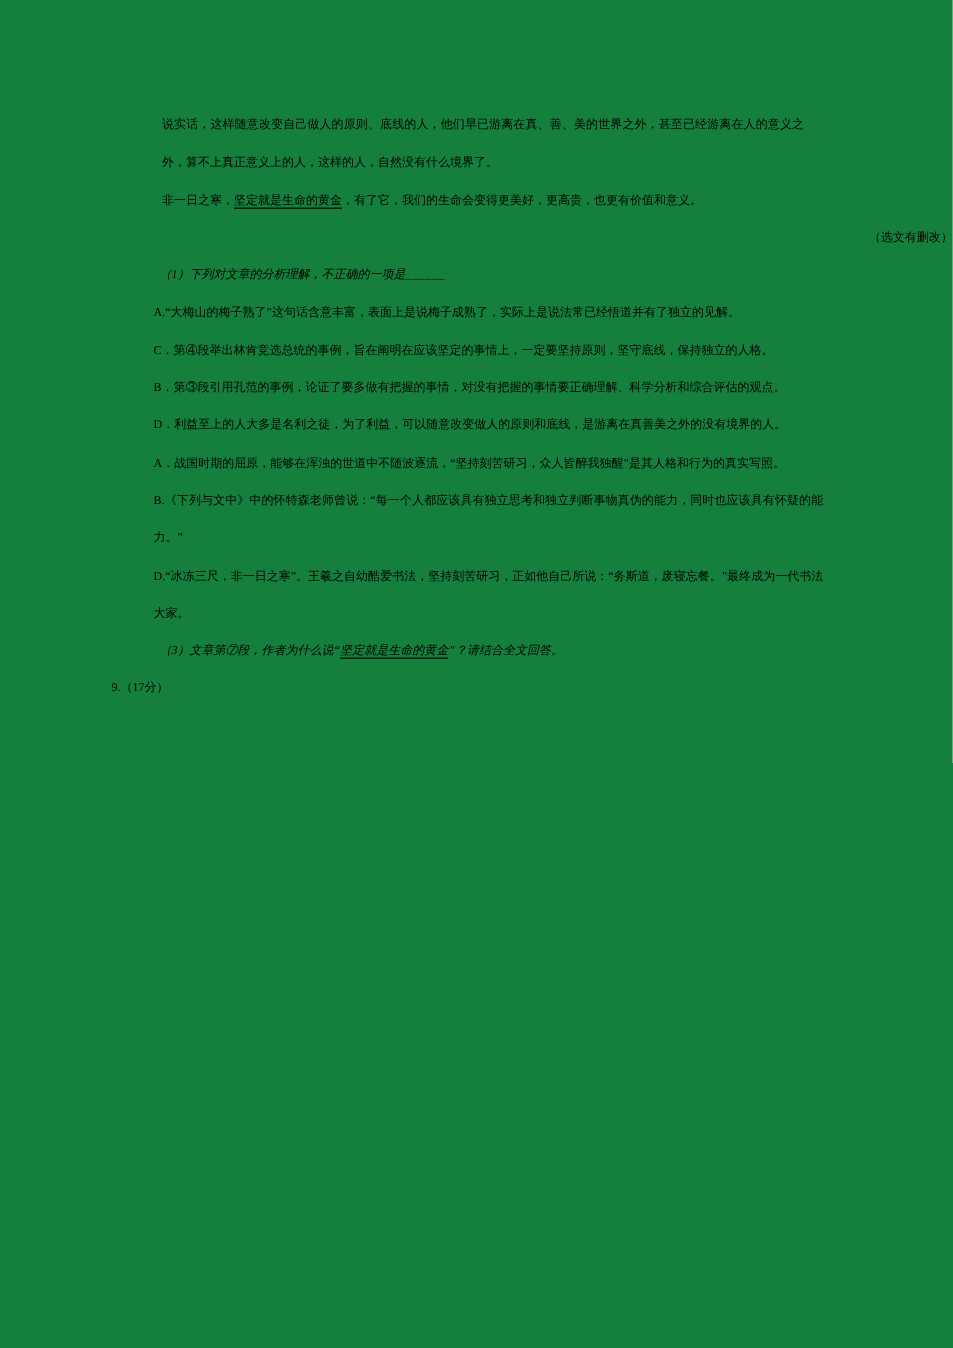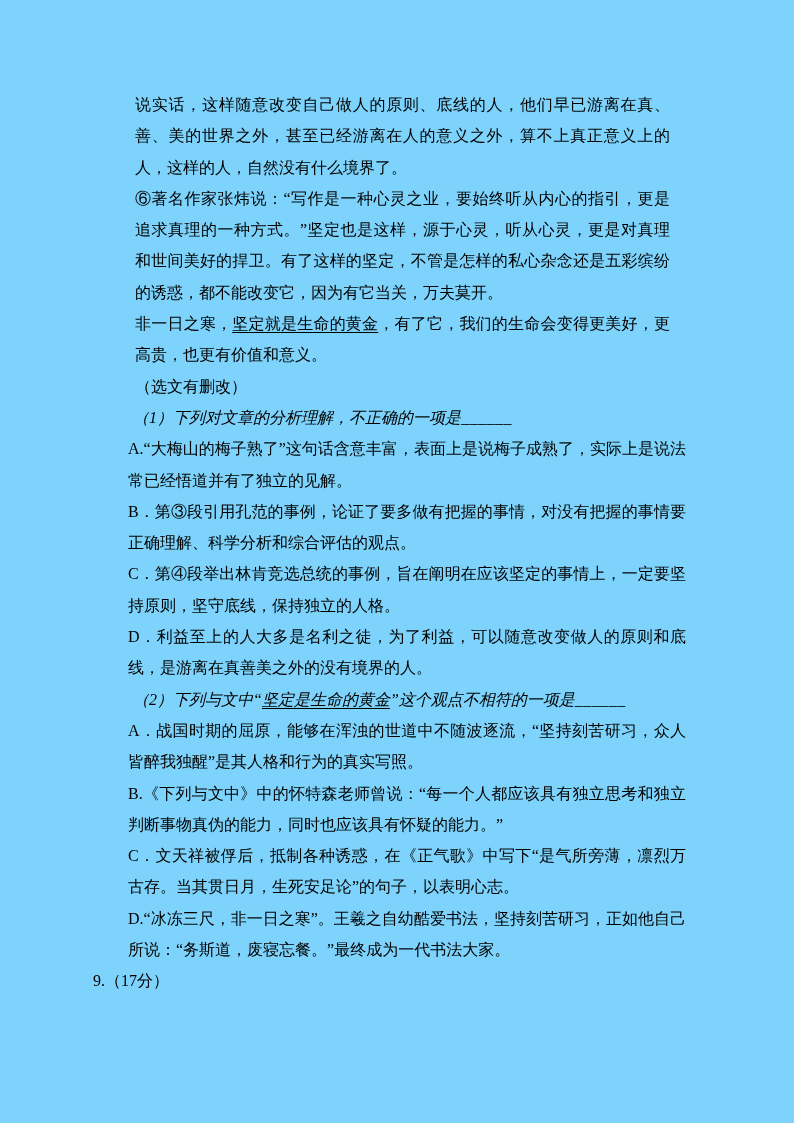--- a/index.html
+++ b/index.html
@@ -1,36 +1,37 @@
 <!DOCTYPE html>
 <html><head>
 <meta charset="utf-8">
 <style>
   html, body { margin: 0; padding: 0; background: #ffffff; }
   .page {
     position: relative;
     width: 794px;
     height: 1123px;
-    background: #7dd3fc;
+    background: #15803d;
     color: #000000;
     font-family: "Liberation Serif", "DejaVu Serif", serif;
-    font-size: 16px;
+    font-size: 10px;
     line-height: 31.3px;
     overflow: hidden;
   }
   .content { padding-top: 89px; }
   p { margin: 0; padding: 0; }
   .body-text {
     margin-left: 135px;
     margin-right: 124px;
     text-align: justify;
     text-justify: inter-character;
   }
   .source-note {
     margin-left: 135px;
+    text-align: right;
   }
   .question-stem {
     margin-left: 133px;
     margin-right: 120px;
     font-style: italic;
   }
   .option {
     margin-left: 128px;
     margin-right: 108px;
     text-align: justify;
@@ -48,37 +49,35 @@
   }
 </style>
 </head>
 <body>
 
 <div class="page">
   <div class="content">
 
     <p class="body-text">说实话，这样随意改变自己做人的原则、底线的人，他们早已游离在真、善、美的世界之外，甚至已经游离在人的意义之外，算不上真正意义上的人，这样的人，自然没有什么境界了。</p>
 
-    <p class="body-text">⑥著名作家张炜说：“写作是一种心灵之业，要始终听从内心的指引，更是追求真理的一种方式。”坚定也是这样，源于心灵，听从心灵，更是对真理和世间美好的捍卫。有了这样的坚定，不管是怎样的私心杂念还是五彩缤纷的诱惑，都不能改变它，因为有它当关，万夫莫开。</p>
 
     <p class="body-text"><span>非一日之寒，</span><span class="u">坚定就是生命的黄金</span><span>，有了它，我们的生命会变得更美好，更高贵，也更有价值和意义。</span></p>
 
     <p class="source-note">（选文有删改）</p>
 
     <p class="question-stem"><span>（1）下列对文章的分析理解，不正确的一项是</span><span class="blank">______</span></p>
 
     <p class="option">A.“大梅山的梅子熟了”这句话含意丰富，表面上是说梅子成熟了，实际上是说法常已经悟道并有了独立的见解。</p>
+    <p class="option">C．第④段举出林肯竞选总统的事例，旨在阐明在应该坚定的事情上，一定要坚持原则，坚守底线，保持独立的人格。</p>
     <p class="option">B．第③段引用孔范的事例，论证了要多做有把握的事情，对没有把握的事情要正确理解、科学分析和综合评估的观点。</p>
-    <p class="option">C．第④段举出林肯竞选总统的事例，旨在阐明在应该坚定的事情上，一定要坚持原则，坚守底线，保持独立的人格。</p>
     <p class="option">D．利益至上的人大多是名利之徒，为了利益，可以随意改变做人的原则和底线，是游离在真善美之外的没有境界的人。</p>
 
-    <p class="question-stem"><span>（2）下列与文中“</span><span class="u">坚定是生命的黄金</span><span>”这个观点不相符的一项是</span><span class="blank">______</span></p>
 
     <p class="option">A．战国时期的屈原，能够在浑浊的世道中不随波逐流，“坚持刻苦研习，众人皆醉我独醒”是其人格和行为的真实写照。</p>
     <p class="option">B.《下列与文中》中的怀特森老师曾说：“每一个人都应该具有独立思考和独立判断事物真伪的能力，同时也应该具有怀疑的能力。”</p>
-    <p class="option">C．文天祥被俘后，抵制各种诱惑，在《正气歌》中写下“是气所旁薄，凛烈万古存。当其贯日月，生死安足论”的句子，以表明心志。</p>
     <p class="option">D.“冰冻三尺，非一日之寒”。王羲之自幼酷爱书法，坚持刻苦研习，正如他自己所说：“务斯道，废寝忘餐。”最终成为一代书法大家。</p>
 
+    <p class="question-stem"><span>（3）文章第⑦段，作者为什么说“</span><span class="u">坚定就是生命的黄金</span><span>”？请结合全文回答。</span></p>
 
     <p class="footer-line">9.（17分）</p>
 
   </div>
 </div>
 
 </body></html>

